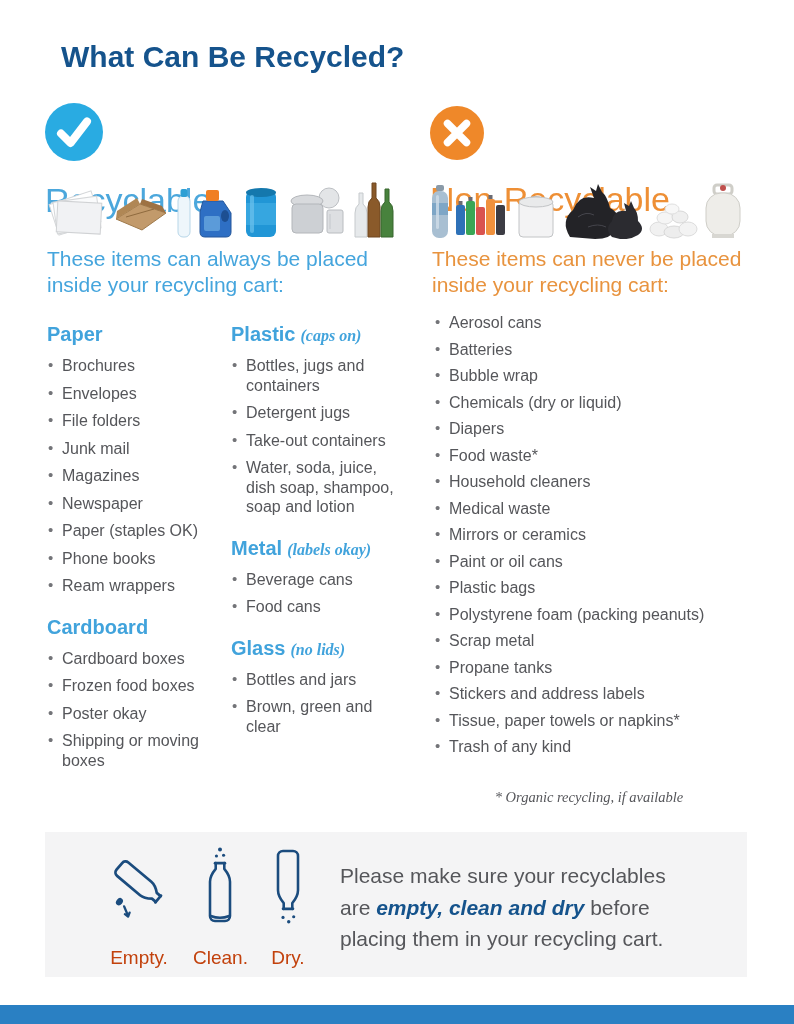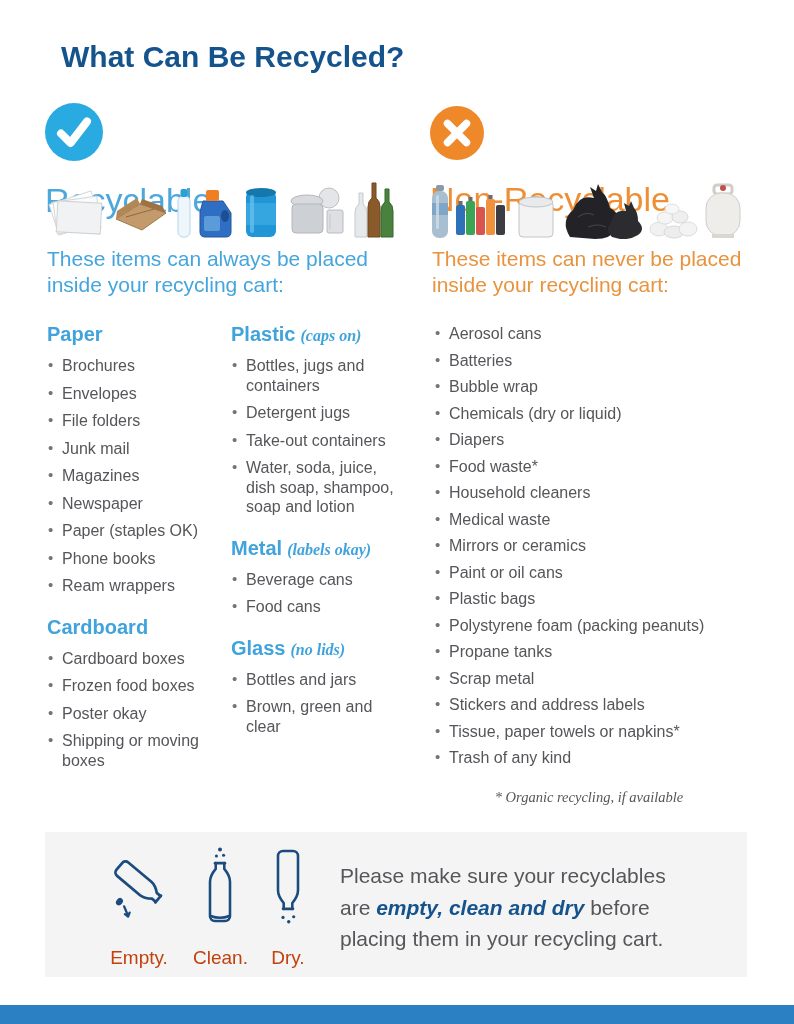--- a/index.html
+++ b/index.html
@@ -28,21 +28,21 @@
   .colA{width:178px;}
   .colB{flex:1;}
   .category h3{font-size:20px;color:#41A3DC;margin:20px 0 10px 0;font-weight:700;}
   .category:first-child h3{}
   .note{font-size:16px;font-style:italic;font-weight:700;margin-left:5px;font-family:Liberation Serif, serif;}
   .note:empty{display:none;}
   ul.blist{list-style:none;margin:0;padding:0;}
   ul.blist li{position:relative;padding-left:15px;font-size:16px;line-height:1.22;color:#55565A;margin-bottom:8px;}
   ul.blist li::before{content:"\2022";position:absolute;left:1px;top:0;color:#737478;font-size:15px;}
   
-  #nr-list{position:absolute;left:434px;top:324px;width:314px;}
+  #nr-list{position:absolute;left:434px;top:313px;width:314px;}
   #nr-list li{margin-bottom:7px;}
   
   .footnote{position:absolute;left:430px;top:789px;width:318px;text-align:center;
             font-size:14.5px;font-style:italic;color:#55565A;font-family:Liberation Serif, serif;}
   
   .bottom-panel{position:absolute;left:45px;top:832px;width:702px;height:145px;background:#F4F4F5;}
   .steps{position:absolute;left:58px;top:14px;display:flex;align-items:flex-end;gap:18px;}
   .step{display:flex;flex-direction:column;align-items:center;}
   .step-icon{height:80px;display:flex;align-items:flex-end;justify-content:center;}
   .step-label{margin-top:21px;font-size:19px;font-weight:400;color:#c2410c;}
@@ -247,22 +247,22 @@
     <li>Bubble wrap</li>
     <li>Chemicals (dry or liquid)</li>
     <li>Diapers</li>
     <li>Food waste*</li>
     <li>Household cleaners</li>
     <li>Medical waste</li>
     <li>Mirrors or ceramics</li>
     <li>Paint or oil cans</li>
     <li>Plastic bags</li>
     <li>Polystyrene foam (packing peanuts)</li>
+    <li>Scrap metal</li>
     <li>Propane tanks</li>
-    <li>Scrap metal</li>
     <li>Stickers and address labels</li>
     <li>Tissue, paper towels or napkins*</li>
     <li>Trash of any kind</li>
   </ul>
 
   <div class="footnote">* Organic recycling, if available</div>
 
   <div class="bottom-panel">
     <div class="steps">
       <div class="step">

